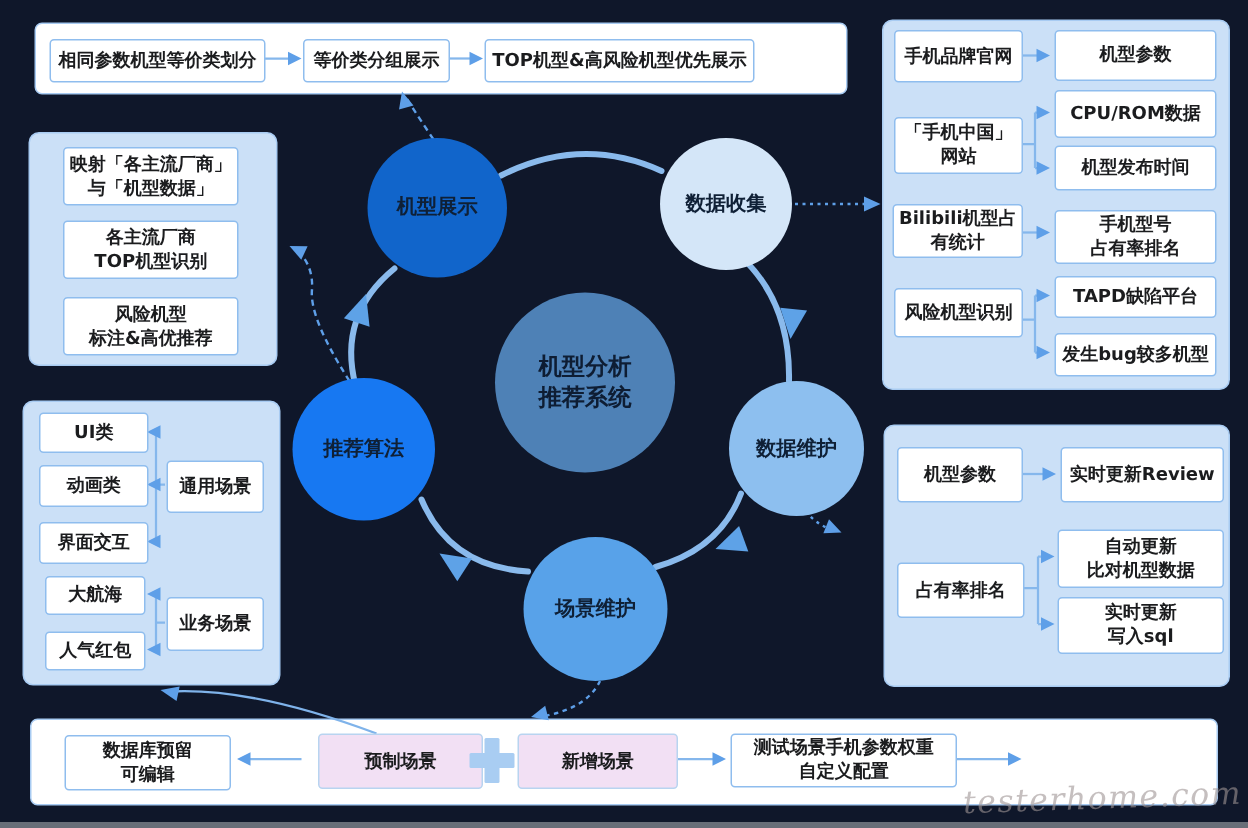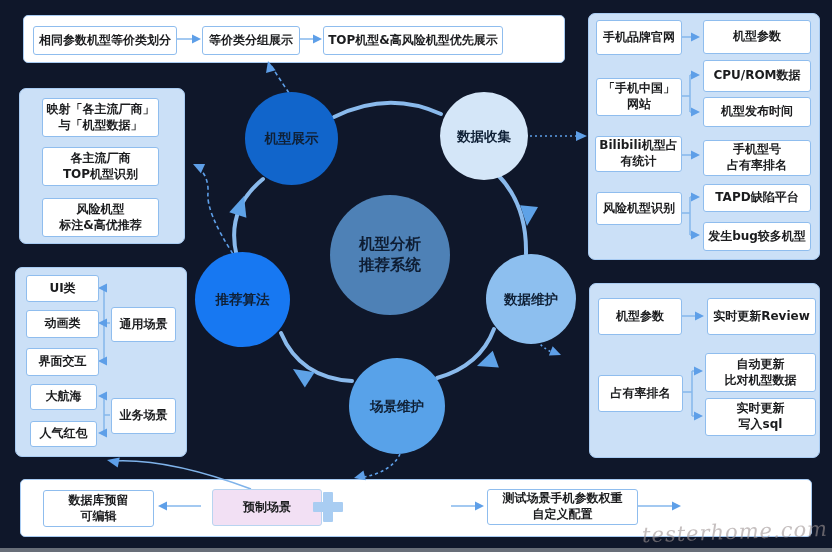--- a/index.html
+++ b/index.html
@@ -163,20 +163,21 @@
   <div class="wbox" style="left:598px;top:375px;width:83px;height:35px">占有率排名</div>
   <div class="wbox" style="left:705px;top:353px;width:109px;height:37px">自动更新
 比对机型数据</div>
   <div class="wbox" style="left:705px;top:398px;width:109px;height:36px">实时更新
 写入sql</div>
 
   <div class="wbox" style="left:43px;top:490px;width:109px;height:35px">数据库预留
 可编辑</div>
   <div class="wbox pinkbox" style="left:212px;top:489px;width:108px;height:35px">预制场景</div>
   <div class="plus" style="left:313px;top:492px"></div>
+  <div class="wbox pinkbox" style="left:345px;top:489px;width:105px;height:35px">新增场景</div>
   <div class="wbox" style="left:487px;top:489px;width:149px;height:34px">测试场景手机参数权重
 自定义配置</div>
 
   <div class="circle" style="left:245px;top:92px;width:93px;height:93px;background:#1165cb">机型展示</div>
   <div class="circle" style="left:440px;top:92px;width:88px;height:88px;background:#d4e6f8">数据收集</div>
   <div class="circle" style="left:486px;top:254px;width:90px;height:90px;background:#8dbfef">数据维护</div>
   <div class="circle" style="left:349px;top:358px;width:96px;height:96px;background:#58a2e9">场景维护</div>
   <div class="circle" style="left:195px;top:252px;width:95px;height:95px;background:#1778f2">推荐算法</div>
   <div class="circle center-circle" style="left:330px;top:195px;width:120px;height:120px;background:#4e81b6">机型分析
 推荐系统</div>

